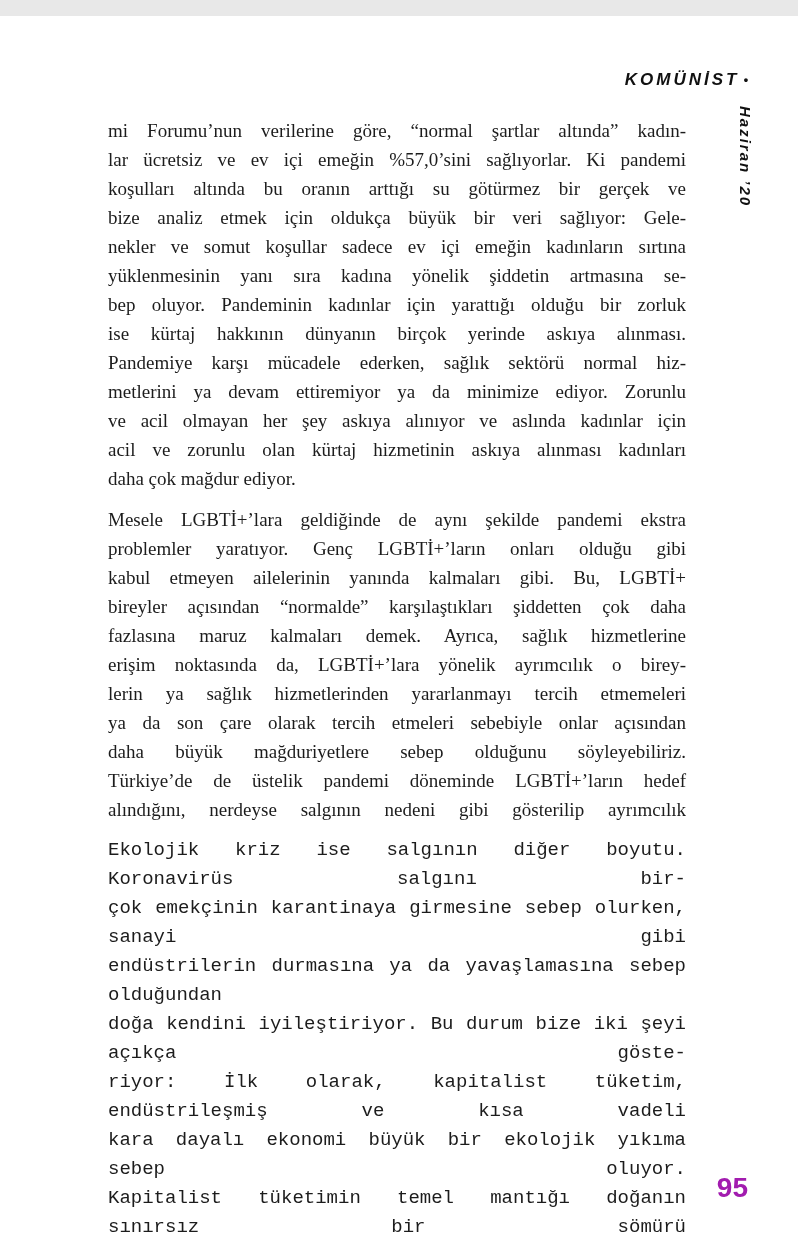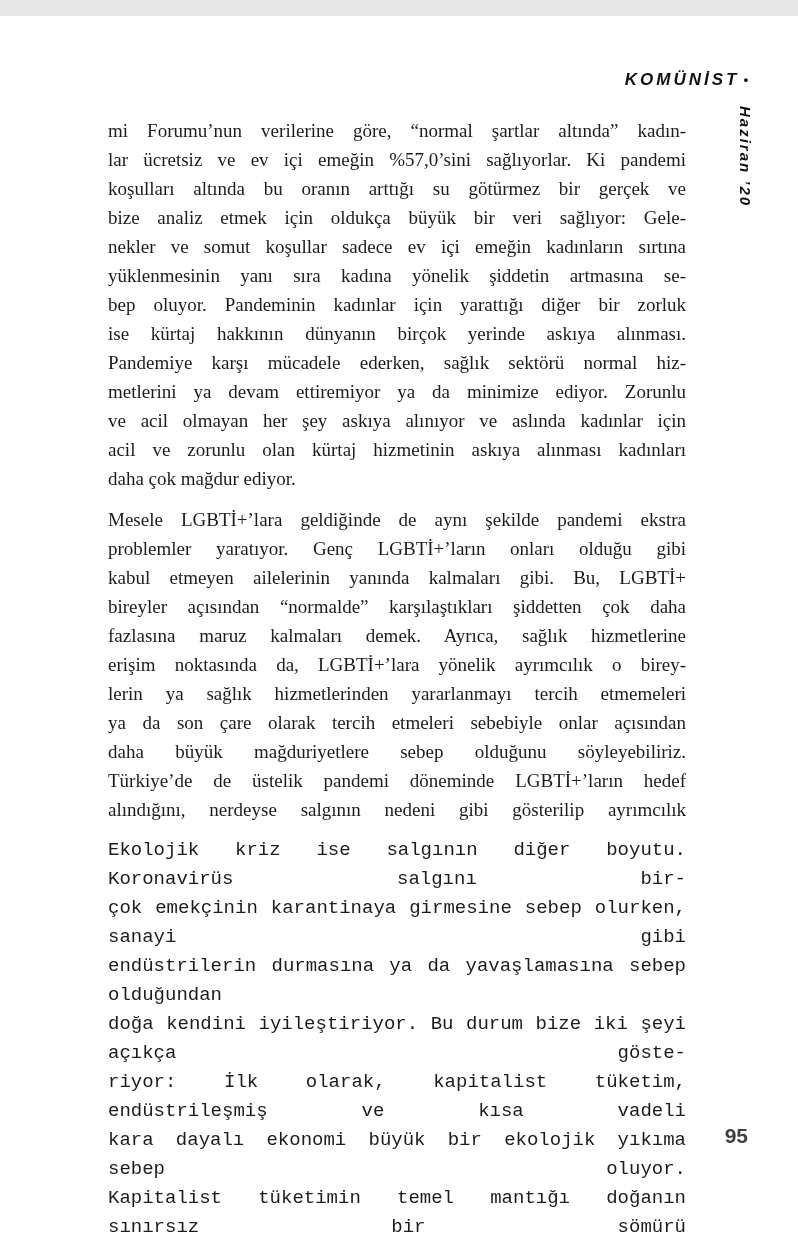--- a/index.html
+++ b/index.html
@@ -56,26 +56,26 @@
   .paragraph:last-child { margin-bottom: 0; font-family: Liberation Mono, monospace; }
   .line {
     text-align: justify;
     text-align-last: justify;
   }
   .line.last {
     text-align-last: left;
   }
   .page-number {
     position: absolute;
-    top: 1108px;
+    top: 1156px;
     right: 50px;
     font-family: "Liberation Sans", sans-serif;
     font-weight: bold;
-    font-size: 21px;
-    color: #404040;
+    font-size: 28px;
+    color: #a21caf;
   }
 </style>
 </head>
 <body>
 
 <div class="page">
 
   <div class="masthead">
     <span>KOMÜNİST</span><span class="bullet">•</span>
   </div>
@@ -83,21 +83,21 @@
   <div class="sidebar-date">Haziran ’20</div>
 
   <div class="body-text">
     <div class="paragraph">
         <div class="line">mi Forumu’nun verilerine göre, “normal şartlar altında” kadın-</div>
         <div class="line">lar ücretsiz ve ev içi emeğin %57,0’sini sağlıyorlar. Ki pandemi</div>
         <div class="line">koşulları altında bu oranın arttığı su götürmez bir gerçek ve</div>
         <div class="line">bize analiz etmek için oldukça büyük bir veri sağlıyor: Gele-</div>
         <div class="line">nekler ve somut koşullar sadece ev içi emeğin kadınların sırtına</div>
         <div class="line">yüklenmesinin yanı sıra kadına yönelik şiddetin artmasına se-</div>
-        <div class="line">bep oluyor. Pandeminin kadınlar için yarattığı diğer bir zorluk</div>
+        <div class="line">bep oluyor. Pandeminin kadınlar için yarattığı olduğu bir zorluk</div>
         <div class="line">ise kürtaj hakkının dünyanın birçok yerinde askıya alınması.</div>
         <div class="line">Pandemiye karşı mücadele ederken, sağlık sektörü normal hiz-</div>
         <div class="line">metlerini ya devam ettiremiyor ya da minimize ediyor. Zorunlu</div>
         <div class="line">ve acil olmayan her şey askıya alınıyor ve aslında kadınlar için</div>
         <div class="line">acil ve zorunlu olan kürtaj hizmetinin askıya alınması kadınları</div>
         <div class="line last">daha çok mağdur ediyor.</div>
       </div>
     <div class="paragraph">
         <div class="line">Mesele LGBTİ+’lara geldiğinde de aynı şekilde pandemi ekstra</div>
         <div class="line">problemler yaratıyor. Genç LGBTİ+’ların onları olduğu gibi</div>

